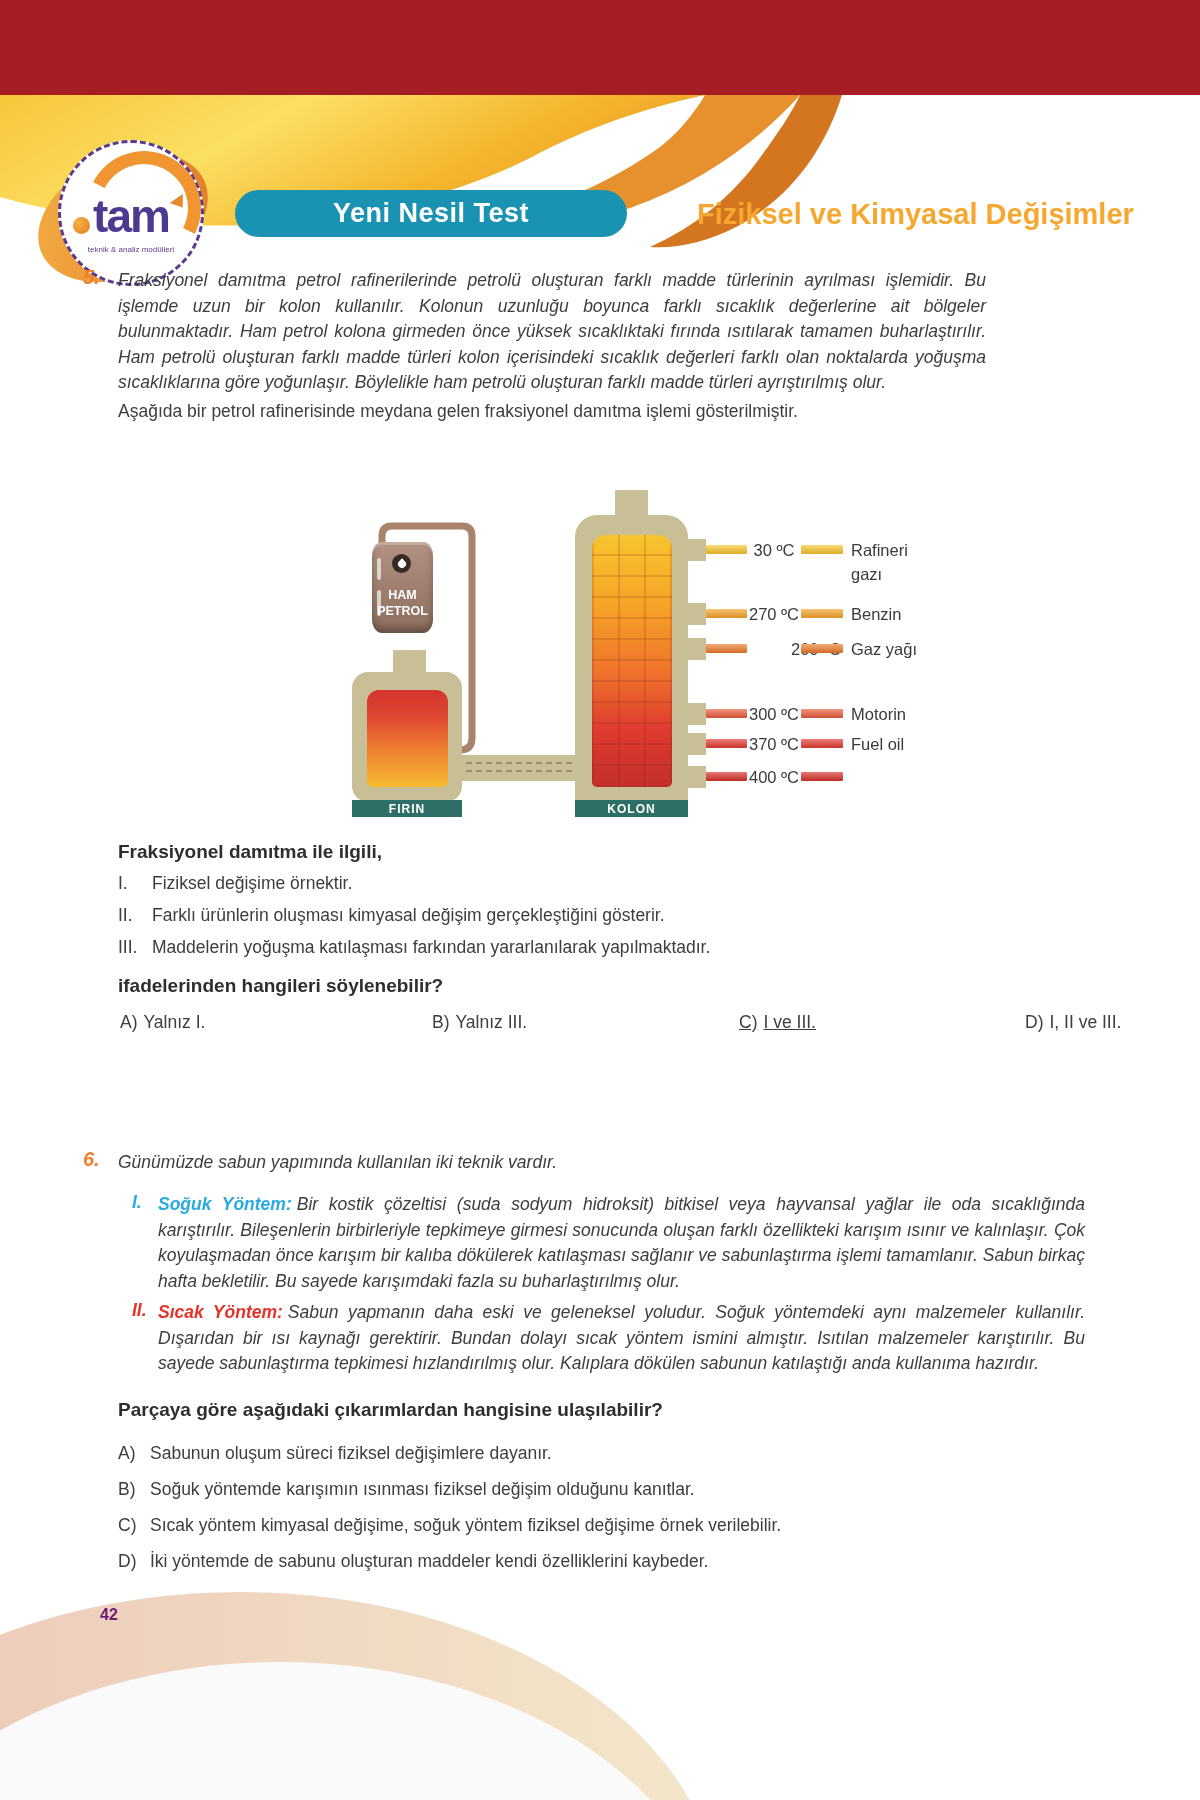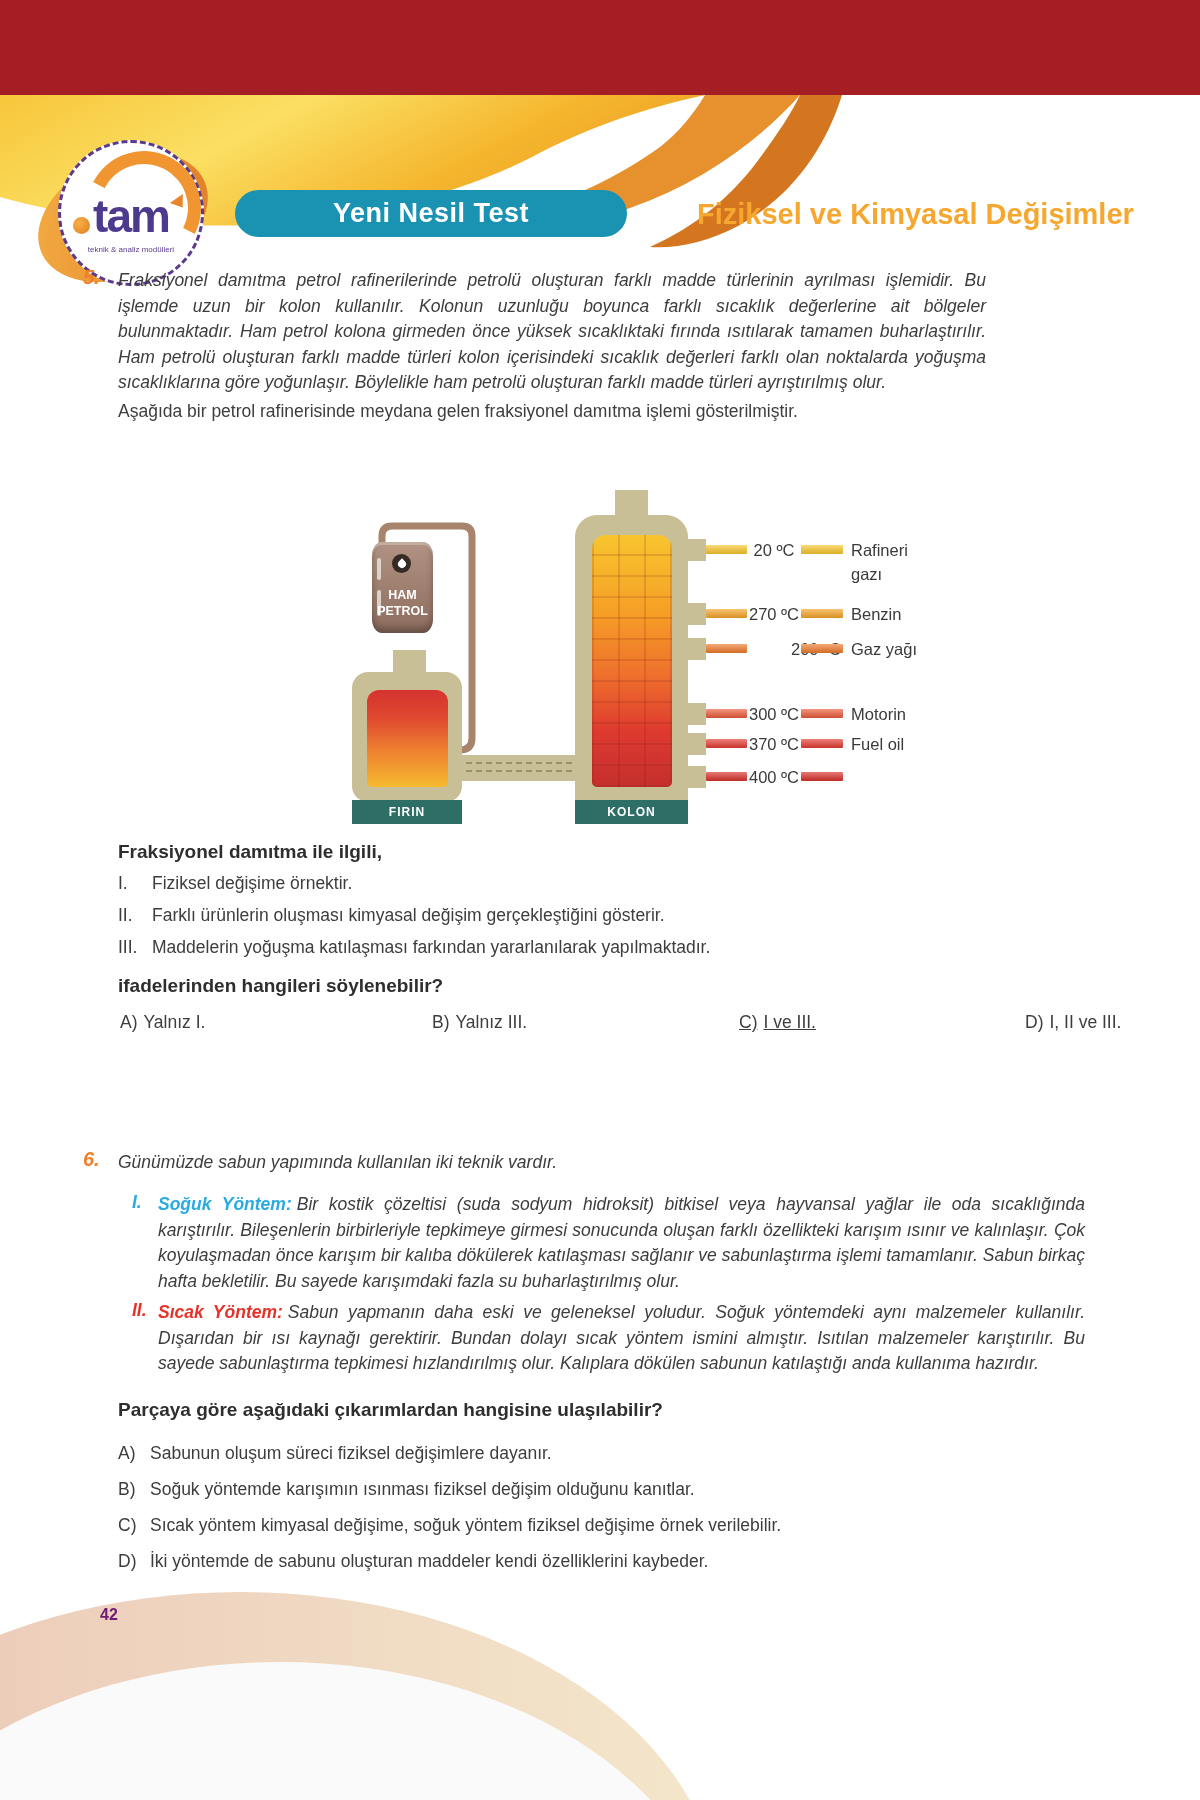--- a/index.html
+++ b/index.html
@@ -54,21 +54,21 @@
   .drop-badge{position:absolute;left:392px;top:124px;width:19px;height:19px;border-radius:50%;
         background:#352a24;display:flex;align-items:center;justify-content:center;}
   .drop-shape{width:8px;height:8px;background:#fff;border-radius:0 50% 50% 50%;transform:rotate(45deg);}
   .barrel-label{position:absolute;left:370px;top:157px;width:65px;text-align:center;
         color:#fff;font-weight:bold;font-size:12.5px;line-height:16px;}
   .khaki{background:var(--khaki);}
   .furnace-neck{position:absolute;left:393px;top:220px;width:33px;height:26px;}
   .furnace-outer{position:absolute;left:352px;top:242px;width:110px;height:130px;border-radius:16px;}
   .furnace-inner{position:absolute;left:367px;top:260px;width:81px;height:97px;border-radius:12px 12px 5px 5px;
         background:linear-gradient(180deg,#d4332e 0%,#e04a30 30%,#ee8030 62%,#f6ba30 100%);}
-  .band{position:absolute;height:24px;background:var(--band-teal);color:#fff;
+  .band{position:absolute;height:17px;background:var(--band-teal);color:#fff;
         font-size:12px;font-weight:bold;letter-spacing:1px;display:flex;align-items:center;justify-content:center;}
   .band-firin{left:352px;top:370px;width:110px;}
   .band-kolon{left:575px;top:370px;width:113px;}
   .duct{position:absolute;left:462px;top:325px;width:114px;height:26px;}
   .duct .dash{position:absolute;left:4px;right:4px;border-top:2px dashed rgba(125,115,75,.6);}
   .chimney{position:absolute;left:615px;top:60px;width:33px;height:30px;}
   .column-outer{position:absolute;left:575px;top:85px;width:113px;height:290px;border-radius:22px 22px 0 0;}
   .column-inner{position:absolute;left:592px;top:105px;width:80px;height:252px;border-radius:14px 14px 5px 5px;
         background:
           repeating-linear-gradient(90deg, rgba(120,25,15,.16) 0 1.6px, transparent 1.6px 26px),
@@ -154,21 +154,21 @@
     </div>
 
     <div class="chimney khaki"></div>
     <div class="column-outer khaki"></div>
     <div class="column-inner"></div>
     <div class="band band-kolon">KOLON</div>
 
     <div>
         <div class="stub" style="left: 688px; top: 109px; width: 18px; height: 22px;"></div>
         <div class="obar" style="left: 706px; top: 115px; width: 41px; height: 9px; background: linear-gradient(rgba(255, 255, 255, 0.35), rgba(0, 0, 0, 0.12)), rgb(249, 198, 44);"></div>
-        <div class="otemp" style="left: 747px; top: 109px; width: 54px; height: 22px;">20 ºC</div>
+        <div class="otemp" style="left: 747px; top: 109px; width: 54px; height: 22px;">30 ºC</div>
         <div class="obar" style="left: 801px; top: 115px; width: 42px; height: 9px; background: linear-gradient(rgba(255, 255, 255, 0.35), rgba(0, 0, 0, 0.12)), rgb(249, 198, 44);"></div>
         <div class="oprod" style="left: 851px; top: 108px; width: 92px; height: 48px;">Rafineri gazı</div>
         <div class="stub" style="left: 688px; top: 173px; width: 18px; height: 22px;"></div>
         <div class="obar" style="left: 706px; top: 179px; width: 41px; height: 9px; background: linear-gradient(rgba(255, 255, 255, 0.35), rgba(0, 0, 0, 0.12)), rgb(246, 164, 40);"></div>
         <div class="otemp" style="left: 747px; top: 173px; width: 54px; height: 22px;">270 ºC</div>
         <div class="obar" style="left: 801px; top: 179px; width: 42px; height: 9px; background: linear-gradient(rgba(255, 255, 255, 0.35), rgba(0, 0, 0, 0.12)), rgb(246, 164, 40);"></div>
         <div class="oprod" style="left: 851px; top: 172px; width: 92px; height: 48px;">Benzin</div>
         <div class="stub" style="left: 688px; top: 208px; width: 18px; height: 22px;"></div>
         <div class="obar" style="left: 706px; top: 214px; width: 41px; height: 9px; background: linear-gradient(rgba(255, 255, 255, 0.35), rgba(0, 0, 0, 0.12)), rgb(238, 123, 44);"></div>
         <div class="otemp" style="left: 747px; top: 208px; width: 54px; height: 22px; margin-left: 42px;">200 ºC</div>

